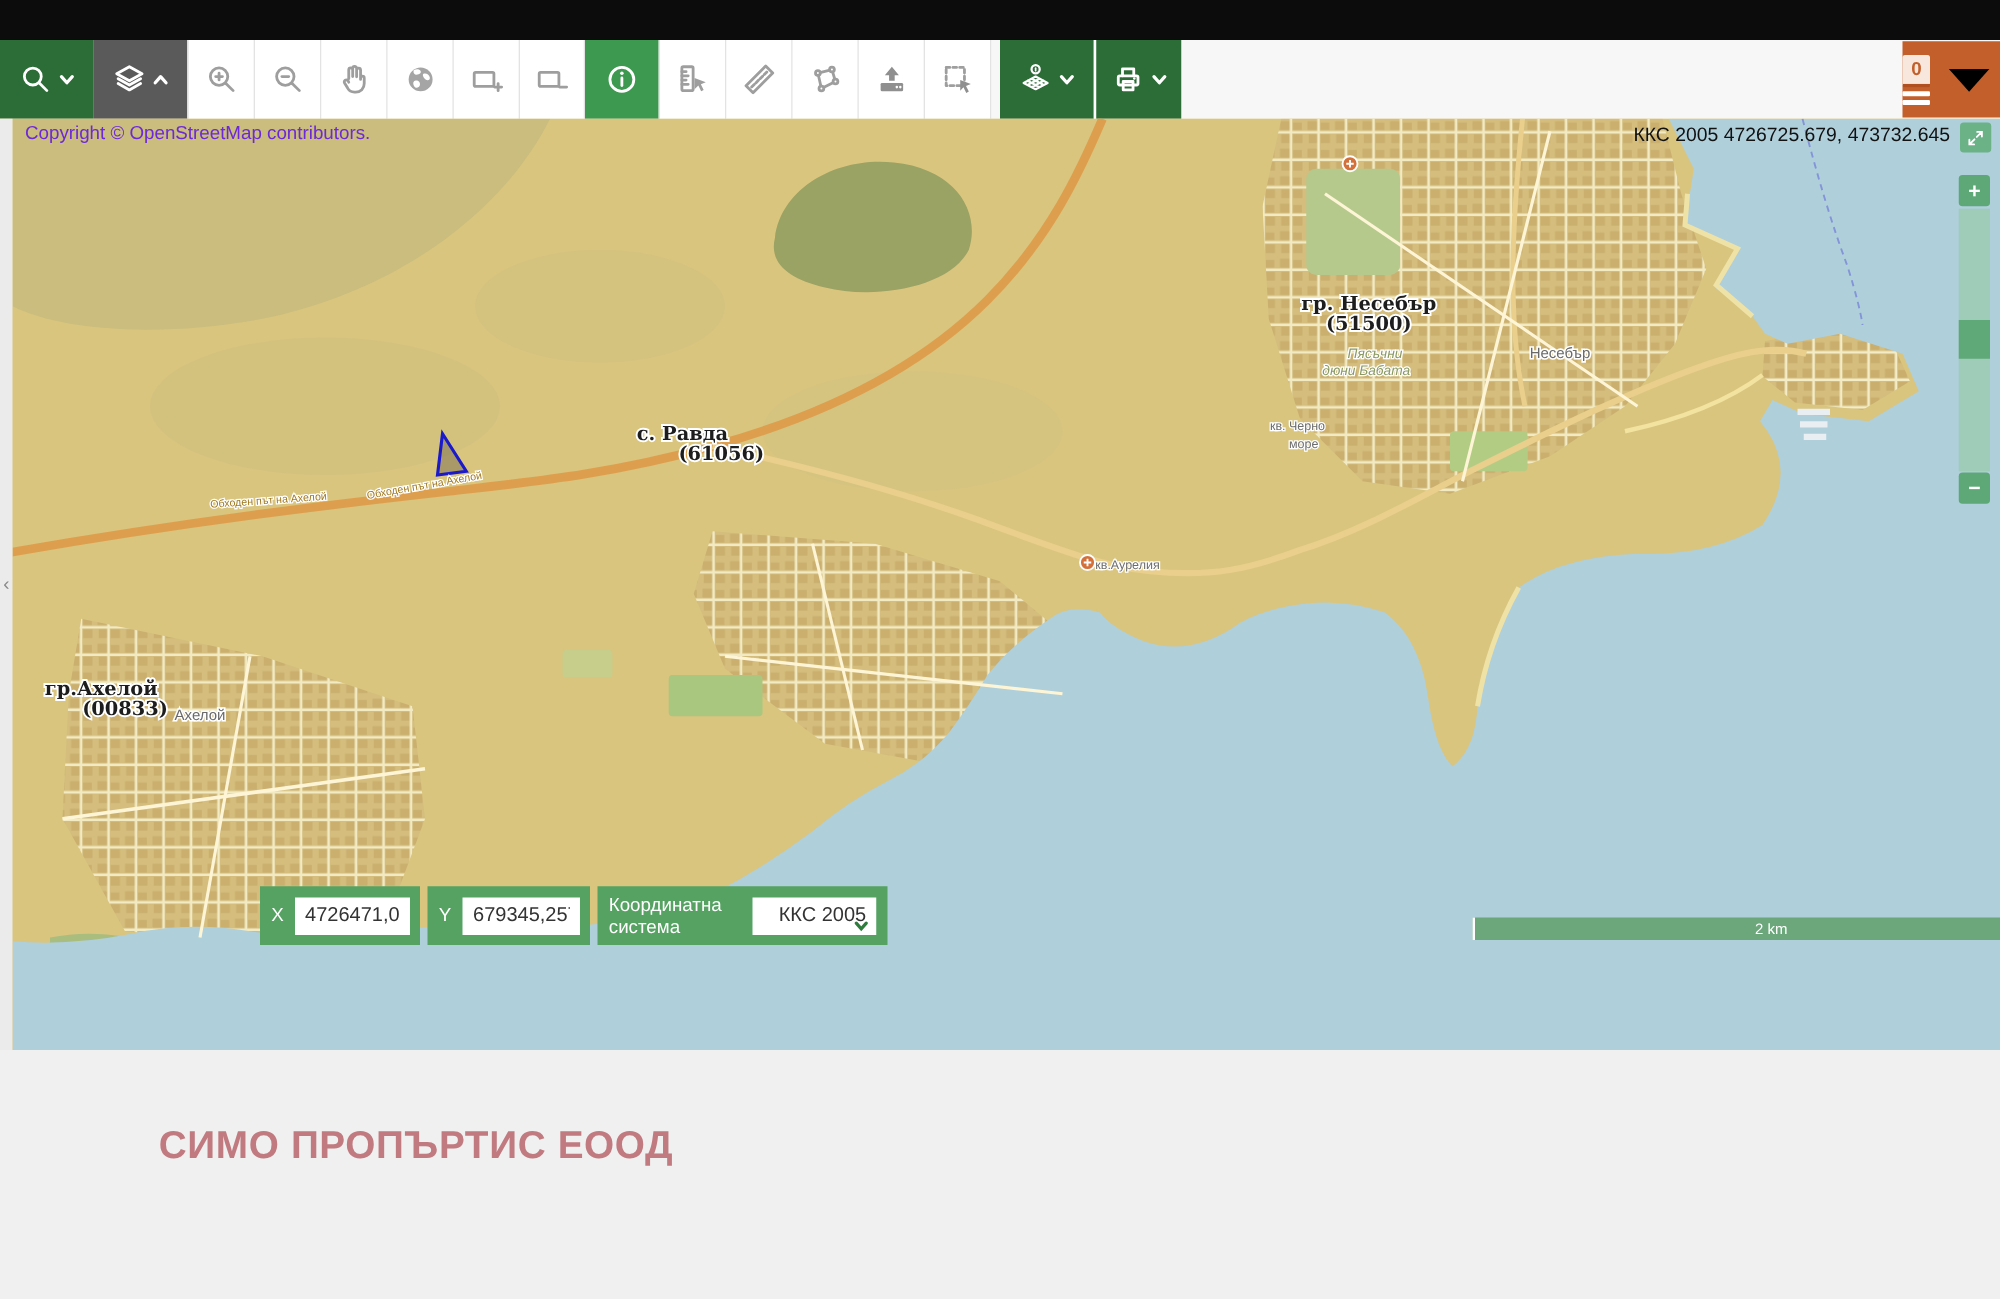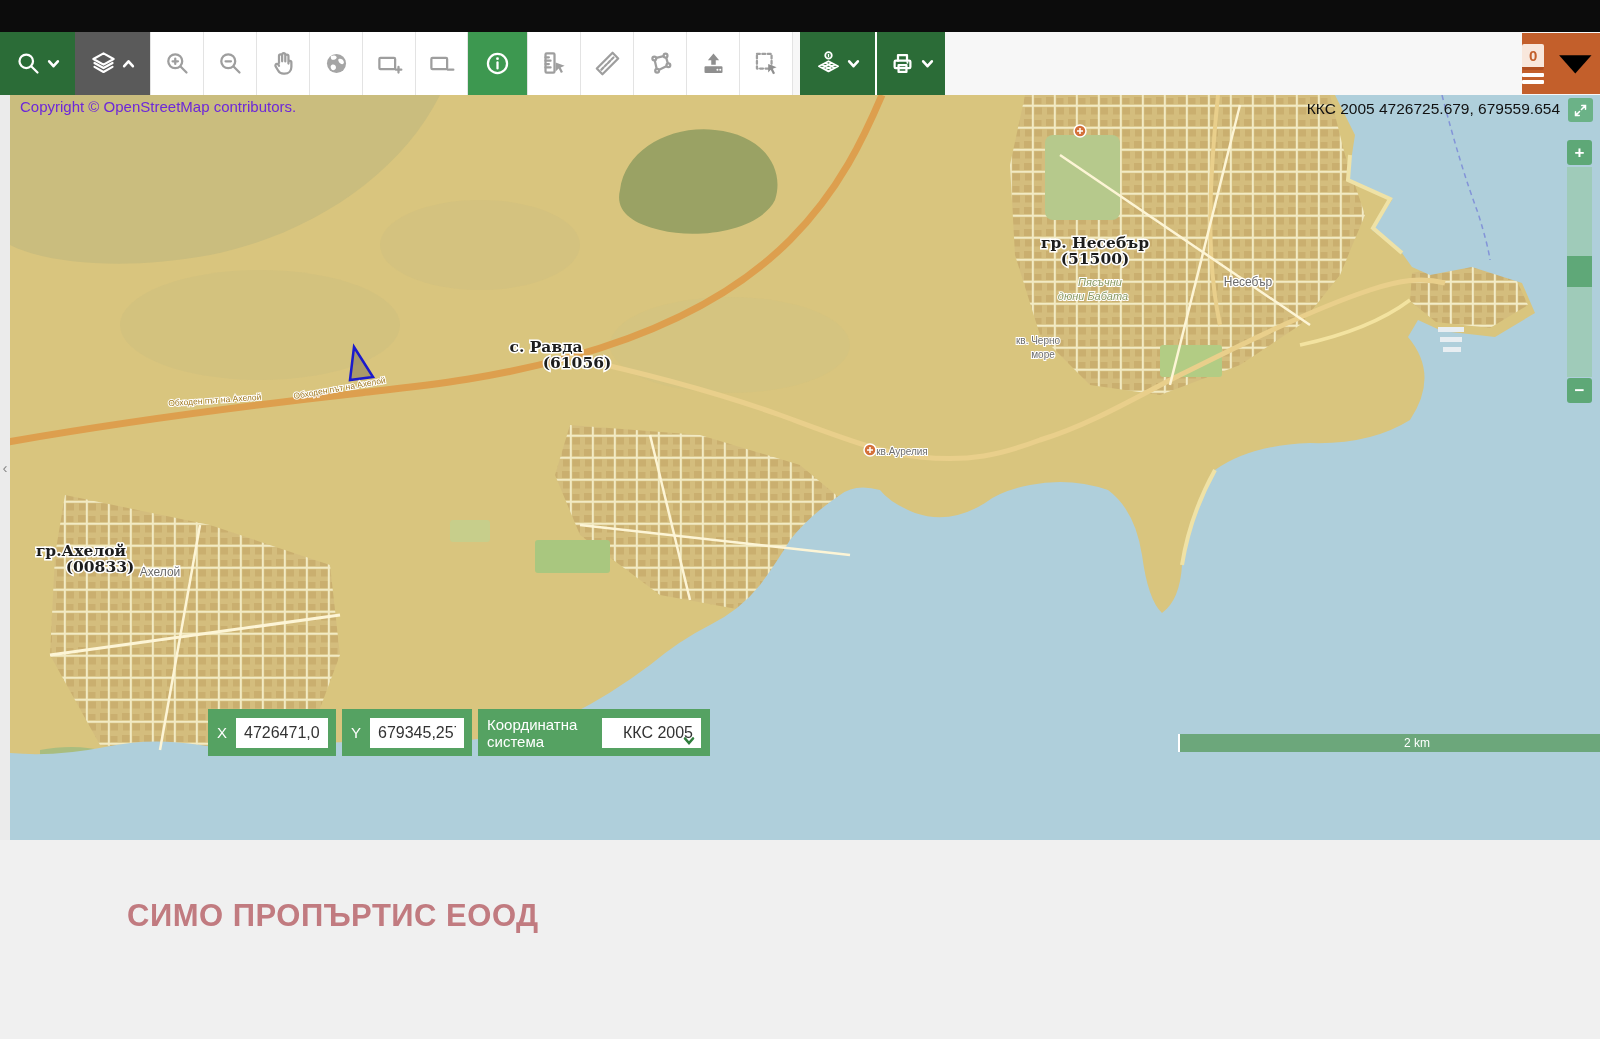--- a/index.html
+++ b/index.html
@@ -342,21 +342,21 @@
       <text class="osm-kv" x="1033" y="263">море</text>
       <text class="osm-road" x="205" y="308" transform="rotate(-4 205 308)">Обходен път на Ахелой</text>
       <text class="osm-road" x="330" y="296" transform="rotate(-10 330 296)">Обходен път на Ахелой</text>
     </svg>
 
     <div id="left-strip">
       <span>‹</span>
     </div>
 
     <div id="copyright">Copyright © OpenStreetMap contributors.</div>
-    <div id="crs-readout">ККС 2005 4726725.679, 679559.654</div>
+    <div id="crs-readout">ККС 2005 4726725.679, 473732.645</div>
 
     <div id="expand-btn" class="sq-green">
       <svg width="15" height="15" viewBox="0 0 24 24" fill="none" stroke="#fff" stroke-width="2.4" stroke-linecap="round">
         <path d="M4 14 V20 H10 M5 19 L10.5 13.5 M20 10 V4 H14 M19 5 L13.5 10.5"></path>
         </svg>
     </div>
 
     <div id="zoom-plus" class="sq-green">
       <span>+</span>
       </div>

